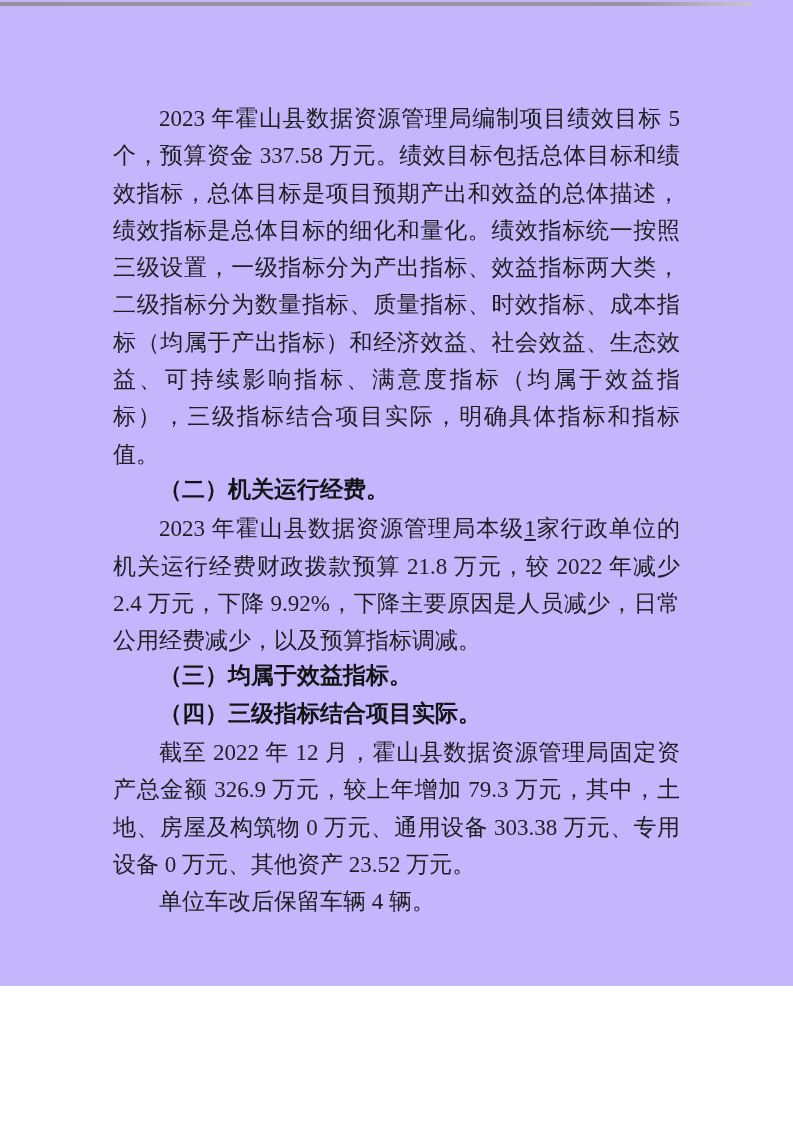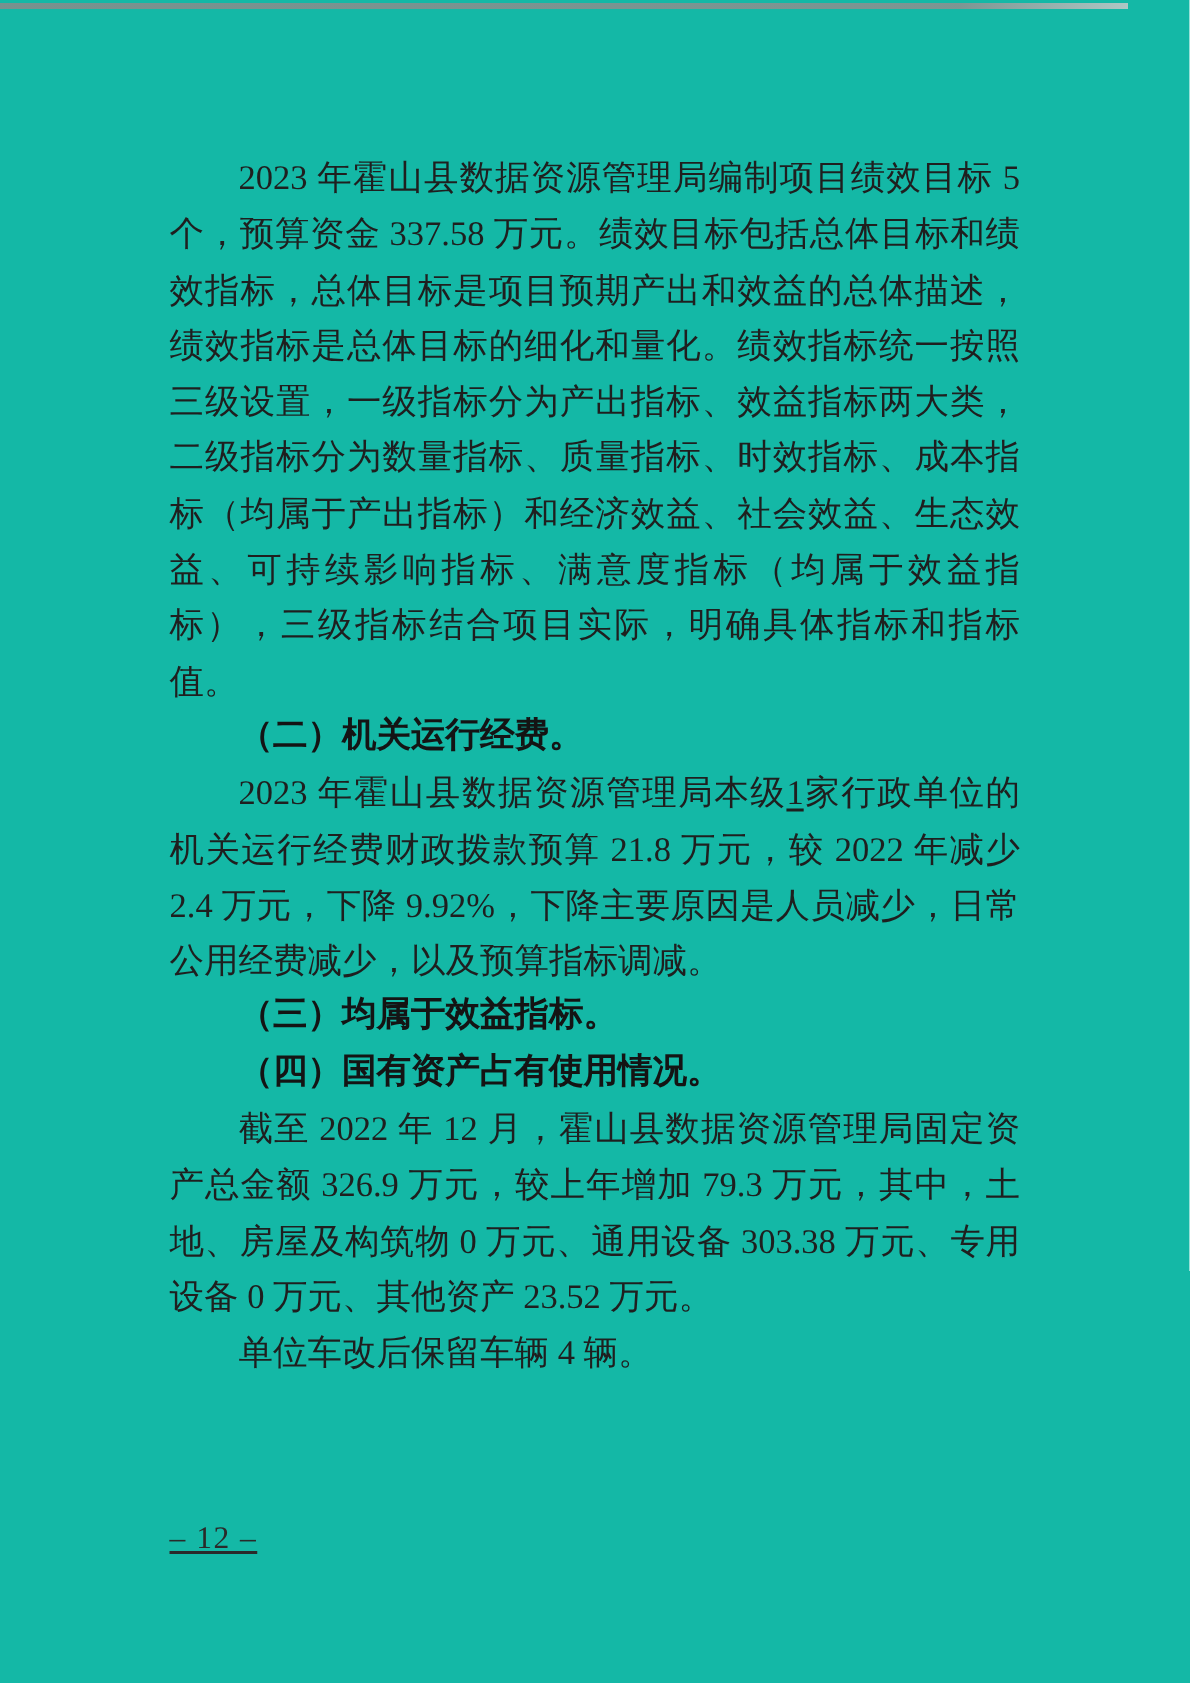--- a/index.html
+++ b/index.html
@@ -3,22 +3,22 @@
 <meta charset="utf-8">
 <style>
   html, body {
     margin: 0;
     padding: 0;
     background: #ffffff;
   }
   .page {
     position: relative;
     width: 793px;
-    height: 1122px;
-    background: #14b8a6;
+    height: 986px;
+    background: #c4b5fd;
     overflow: hidden;
     color: #1f1f1f;
     font-family: "Liberation Serif", "DejaVu Serif", serif;
   }
   .scan-line {
     position: absolute;
     top: 2px;
     left: 0;
     width: 752px;
     height: 4px;
@@ -73,21 +73,21 @@
   <div class="content">
     <p class="para">2023 年霍山县数据资源管理局编制项目绩效目标 5 个，预算资金 337.58 万元。绩效目标包括总体目标和绩效指标，总体目标是项目预期产出和效益的总体描述，绩效指标是总体目标的细化和量化。绩效指标统一按照三级设置，一级指标分为产出指标、效益指标两大类，二级指标分为数量指标、质量指标、时效指标、成本指标（均属于产出指标）和经济效益、社会效益、生态效益、可持续影响指标、满意度指标（均属于效益指标），三级指标结合项目实际，明确具体指标和指标值。</p>
 
     <h2 class="heading">（二）机关运行经费。</h2>
 
     <p class="para"><span>2023 年霍山县数据资源管理局本级</span><span class="u">1</span><span>家行政单位的机关运行经费财政拨款预算 21.8 万元，较 2022 年减少 2.4 万元，下降 9.92%，下降主要原因是人员减少，日常公用经费减少，以及预算指标调减。</span></p>
 
     <h2 class="heading">（三）均属于效益指标。</h2>
 
 
-    <h2 class="heading">（四）国有资产占有使用情况。</h2>
+    <h2 class="heading">（四）三级指标结合项目实际。</h2>
 
     <p class="para">截至 2022 年 12 月，霍山县数据资源管理局固定资产总金额 326.9 万元，较上年增加 79.3 万元，其中，土地、房屋及构筑物 0 万元、通用设备 303.38 万元、专用设备 0 万元、其他资产 23.52 万元。</p>
 
     <p class="para">单位车改后保留车辆 4 辆。</p>
   </div>
 
   <div class="footer">– 12 –</div>
 </div>
 
 </body></html>

